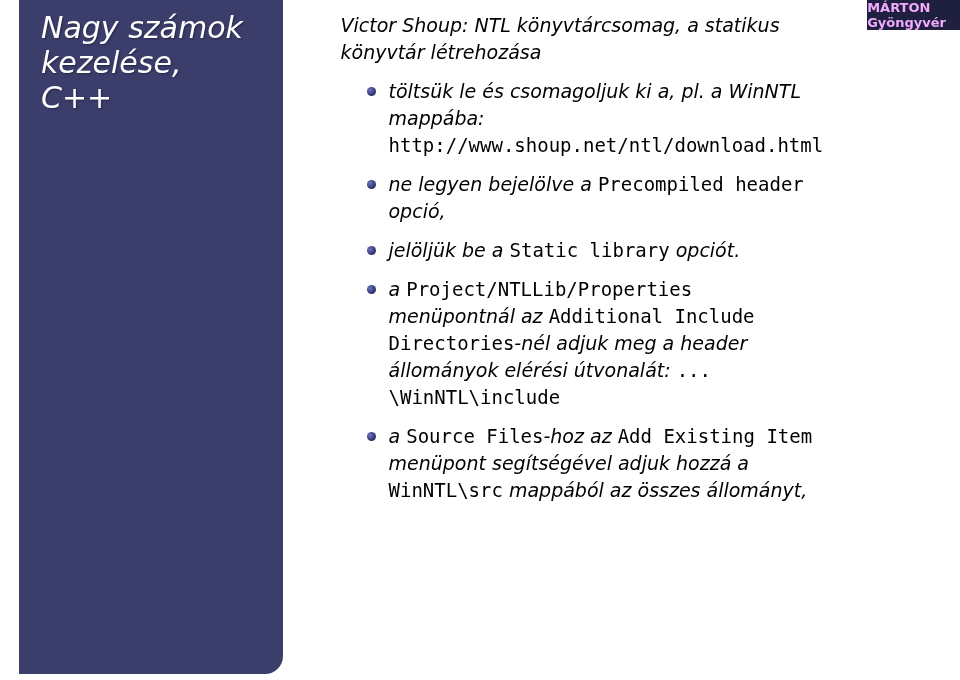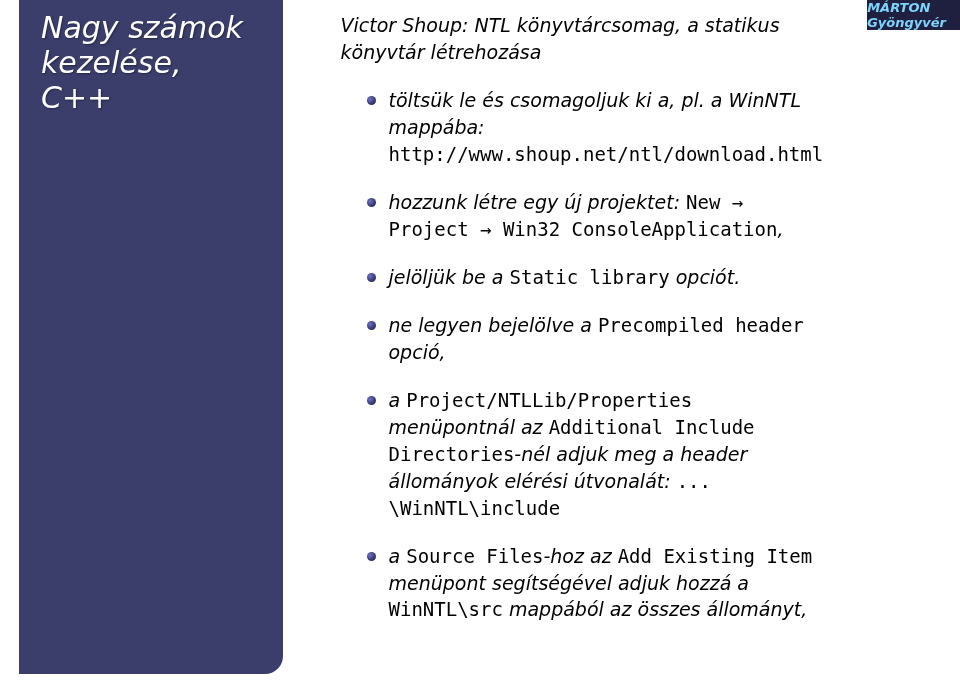--- a/index.html
+++ b/index.html
@@ -24,33 +24,32 @@
   .content {
     flex: 1;
     padding: 12px 44px 0 44px;
     font-size: 19px;
     line-height: 1.42;
     color: #000;
     font-style: italic;
   }
   .intro { margin-bottom: 10px; }
   ul.top { list-style: none; margin-left: 26px; }
-  ul.top > li { position: relative; padding-left: 22px; margin: 21px 0; }
+  ul.top > li { position: relative; padding-left: 22px; margin: 12px 0; }
   ul.top > li::before {
     content: ""; position: absolute; left: 0; top: 9px;
     width: 9px; height: 9px; border-radius: 50%;
     background: radial-gradient(circle at 35% 35%, #6f73c9 0%, #33366f 60%, #1b1d45 100%);
   }
   .mono { font-family: "DejaVu Sans Mono", "Courier New", monospace; font-style: normal; }
   .footer {
     height: 30px;
     display: flex;
     font-size: 13px;
-    font-style: italic;
-    color: #7dd3fc;
+    color: #f0abfc;
   }
   .footer .left {
     flex: 1; background: #1f2040;
     display: flex; align-items: center; justify-content: flex-end;
     padding-right: 14px;
     font-weight: bold;
   }
   .footer .right {
     flex: 1; background: #3b3d6b;
     display: flex; align-items: center;
@@ -64,27 +63,24 @@
   <div class="titlebar">Nagy számok kezelése, C++</div>
 
   <div class="content">
     <div class="intro">Victor Shoup: NTL könyvtárcsomag, a statikus könyvtár létrehozása</div>
     <ul class="top">
       <li>
         <span>töltsük le és csomagoljuk ki a, pl. a WinNTL mappába:</span><br>
         <span class="mono">http://www.shoup.net/ntl/download.html</span>
       </li>
       <li>
-        <span>hozzunk létre egy új projektet: </span><span class="mono">New → Project → Win32 ConsoleApplication</span><span>,</span>
+        <span>ne legyen bejelölve a </span><span class="mono">Precompiled header</span><span> opció,</span>
       </li>
       <li>
         <span>jelöljük be a </span><span class="mono">Static library</span><span> opciót.</span>
-      </li>
-      <li>
-        <span>ne legyen bejelölve a </span><span class="mono">Precompiled header</span><span> opció,</span>
       </li>
       <li>
         <span>a </span><span class="mono">Project/NTLLib/Properties</span><span> menüpontnál az </span><span class="mono">Additional Include Directories</span><span>-nél adjuk meg a header állományok elérési útvonalát: </span><span class="mono">... \WinNTL\include</span>
       </li>
       <li>
         <span>a </span><span class="mono">Source Files</span><span>-hoz az </span><span class="mono">Add Existing Item</span><span> menüpont segítségével adjuk hozzá a </span><span class="mono">WinNTL\src</span><span> mappából az összes állományt,</span>
       </li>
     </ul>
   </div>
 

